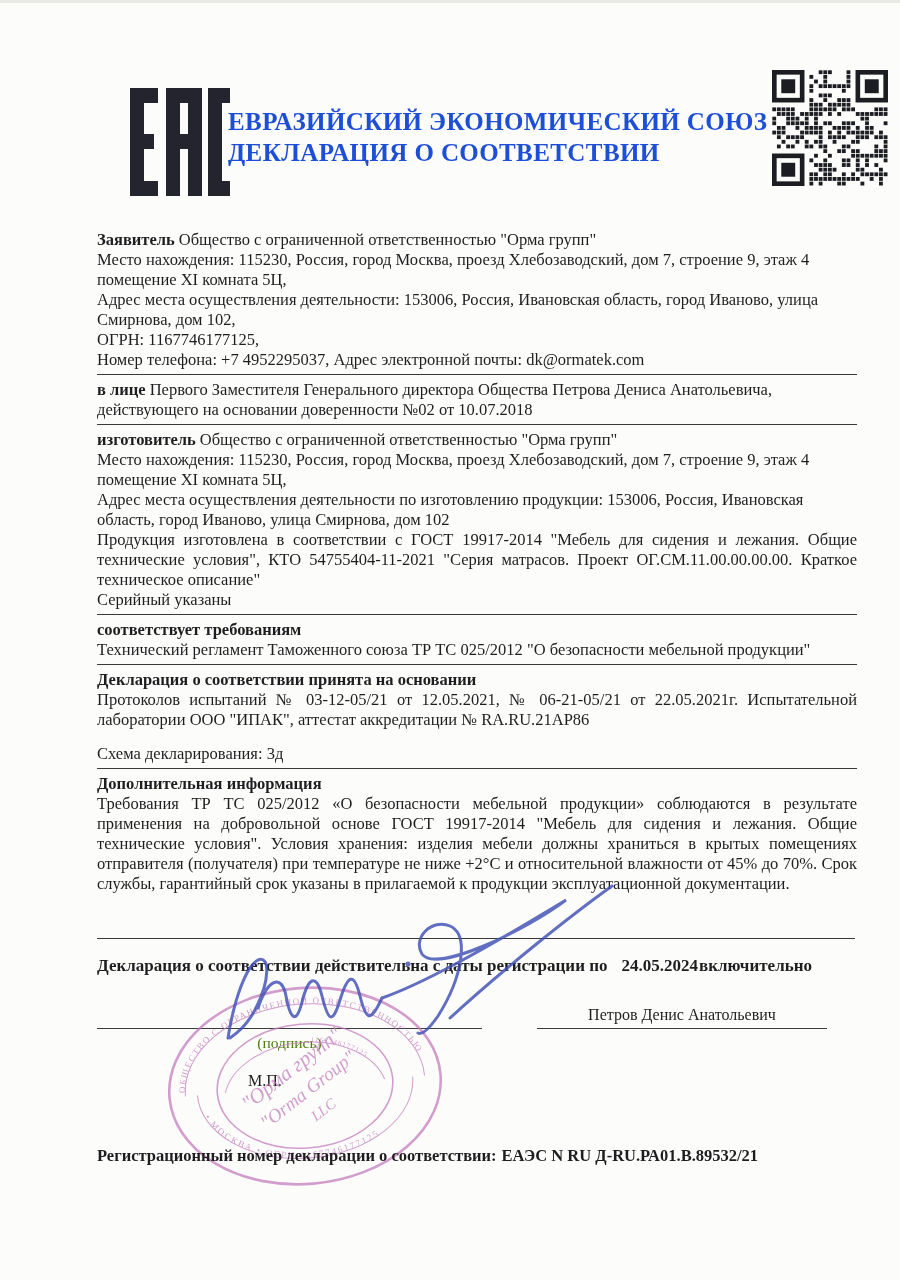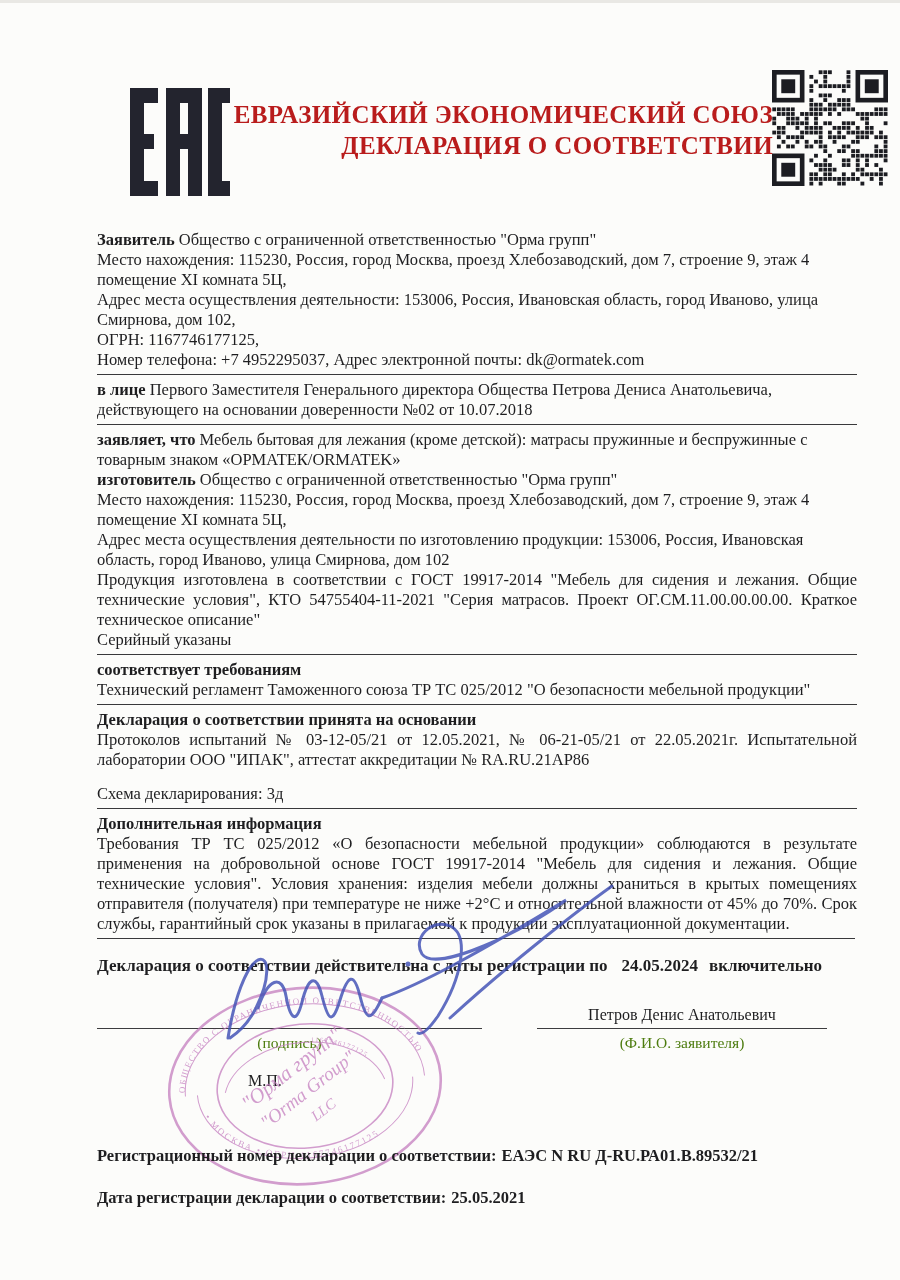--- a/index.html
+++ b/index.html
@@ -3,34 +3,34 @@
 <meta charset="utf-8">
 <style>
   html,body{margin:0;padding:0;}
   .page{
     position:relative;width:900px;height:1280px;background:#fcfcfa;
     font-family:"Liberation Serif","DejaVu Serif",serif;color:#1e1e20;overflow:hidden;
   }
   .scan-edge{position:absolute;top:0;left:0;width:100%;height:3px;background:#e9e8e4;}
   
   .eac-logo{position:absolute;left:130px;top:88px;width:100px;height:108px;}
-  .title-block{position:absolute;left:228px;top:99px;width:545px;text-align:right;
-    font-weight:bold;font-size:25px;line-height:31px;letter-spacing:.4px;color:#b91c1c;white-space:nowrap;}
+  .title-block{position:absolute;left:228px;top:106px;width:545px;text-align:left;
+    font-weight:bold;font-size:25px;line-height:31px;letter-spacing:.4px;color:#1d4ed8;white-space:nowrap;}
   .qr{position:absolute;left:772px;top:70px;width:116px;height:116px;}
   
   .doc{position:absolute;left:97px;top:230px;width:760px;font-size:16.5px;line-height:20px;}
   .doc p{margin:0;}
   .doc b{margin-right:4px;margin-top:27px;}
   .rule{border-top:1.6px solid #39393b;margin:4px 0 5px;height:0;}
   .just{text-align:justify;}
   .gap{height:14px;}
   .rule-abs{position:absolute;left:97px;width:758px;border-top:1.6px solid #39393b;height:0;}
   .validity{position:absolute;left:97px;top:956px;width:760px;font-weight:bold;font-size:17px;}
   .validity .date{margin-left:14px;}
-  .validity .suffix{margin-left:11px;}
+  .validity .suffix{margin-left:1px;}
   .sigline{position:absolute;border-top:1.8px solid #3c3c3e;height:0;}
   .under-label{position:absolute;text-align:center;font-size:15.5px;color:#4d7c0f;}
   .name{position:absolute;left:537px;top:1006px;width:290px;text-align:center;font-size:16px;}
   .mp{position:absolute;left:248px;top:1072px;font-size:16px;}
   .reg{position:absolute;left:97px;font-weight:bold;font-size:16.5px;}
   .reg b{margin-right:5px;}
   .stamp-svg{position:absolute;left:163px;top:983px;width:285px;height:210px;}
   .sign-svg{position:absolute;left:150px;top:868px;width:490px;height:200px;}
 </style>
 </head>
@@ -312,21 +312,20 @@
     <p>Адрес места осуществления деятельности: 153006, Россия, Ивановская область, город Иваново, улица Смирнова, дом 102,</p>
     <p>ОГРН: 1167746177125,</p>
     <p>Номер телефона: +7 4952295037, Адрес электронной почты: dk@ormatek.com</p>
 
     <div class="rule"></div>
 
     <p><b>в лице</b><span>Первого Заместителя Генерального директора Общества Петрова Дениса Анатольевича, действующего на основании доверенности №02 от 10.07.2018</span></p>
 
     <div class="rule"></div>
 
-    <p><b>заявляет, что</b><span>Мебель бытовая для лежания (кроме детской): матрасы пружинные и беспружинные с товарным знаком «ОРМАТЕК/ORMATEK»</span></p>
     <p><b>изготовитель</b><span>Общество с ограниченной ответственностью "Орма групп"</span></p>
     <p>Место нахождения: 115230, Россия, город Москва, проезд Хлебозаводский, дом 7, строение 9, этаж 4 помещение XI комната 5Ц,</p>
     <p>Адрес места осуществления деятельности по изготовлению продукции: 153006, Россия, Ивановская область, город Иваново, улица Смирнова, дом 102</p>
     <p class="just">Продукция изготовлена в соответствии с ГОСТ 19917-2014 "Мебель для сидения и лежания. Общие технические условия", КТО 54755404-11-2021 "Серия матрасов. Проект ОГ.СМ.11.00.00.00.00. Краткое техническое описание"</p>
     <p>Серийный указаны</p>
 
     <div class="rule"></div>
 
     <p><b>соответствует требованиям</b></p>
     <p class="just">Технический регламент Таможенного союза ТР ТС 025/2012 "О безопасности мебельной продукции"</p>
@@ -347,21 +346,20 @@
   <div class="rule-abs" style="top:938px;"></div>
 
   <div class="validity">
     <span>Декларация о соответствии действительна с даты регистрации по</span><span class="date">24.05.2024</span><span class="suffix">включительно</span>
   </div>
 
   <div class="sigline" style="left:97px;top:1028px;width:385px;"></div>
   <div class="sigline" style="left:537px;top:1028px;width:290px;"></div>
   <div class="name">Петров Денис Анатольевич</div>
   <div class="under-label" style="left:97px;top:1034px;width:385px;">(подпись)</div>
-  <div class="under-label" style="left:537px;top:1034px;width:290px;">(Ф.И.О. заявителя)</div>
   <div class="mp">М.П.</div>
 
   <svg class="stamp-svg" viewBox="0 0 285 210">
     <g opacity="0.72" transform="rotate(-5 142 103)" fill="none" stroke="#c279bd">
       <ellipse cx="142" cy="103" rx="136" ry="98" stroke-width="2.6"></ellipse>
       <ellipse cx="142" cy="103" rx="88" ry="62" stroke-width="1.6"></ellipse>
       <path id="st-top" d="M 22,103 A 120,82 0 0 1 262,103"></path>
       <path id="st-bot" d="M 34,103 A 108,72 0 0 0 250,103"></path>
       <path id="st-in" d="M 62,103 A 82,56 0 0 1 222,103"></path>
       <g fill="#c279bd" stroke="none" font-family="'Liberation Serif',serif">
@@ -383,16 +381,13 @@
       <path d="M 108,140 C 118,110 132,106 136,128 S 146,158 152,134 S 166,104 172,128 S 182,158 190,132 S 204,104 210,128 S 220,156 232,130"></path>
       <path d="M 232,130 C 272,116 330,84 416,32 C 376,62 286,106 272,86 C 262,70 282,50 300,58 C 320,67 312,110 288,148 C 279,161 272,167 268,165"></path>
       <path d="M 300,150 C 350,104 420,48 462,18"></path>
       <circle cx="258" cy="96" r="2.5" fill="#4050b5" stroke="none"></circle>
     </g>
   </svg>
 
   <div class="reg" style="top:1146px;">
     <b>Регистрационный номер декларации о соответствии:</b><b>ЕАЭС N RU Д-RU.РА01.В.89532/21</b>
   </div>
-  <div class="reg" style="top:1188px;">
-    <b>Дата регистрации декларации о соответствии:</b><b>25.05.2021</b>
-  </div>
 </div>
 
 </body></html>

